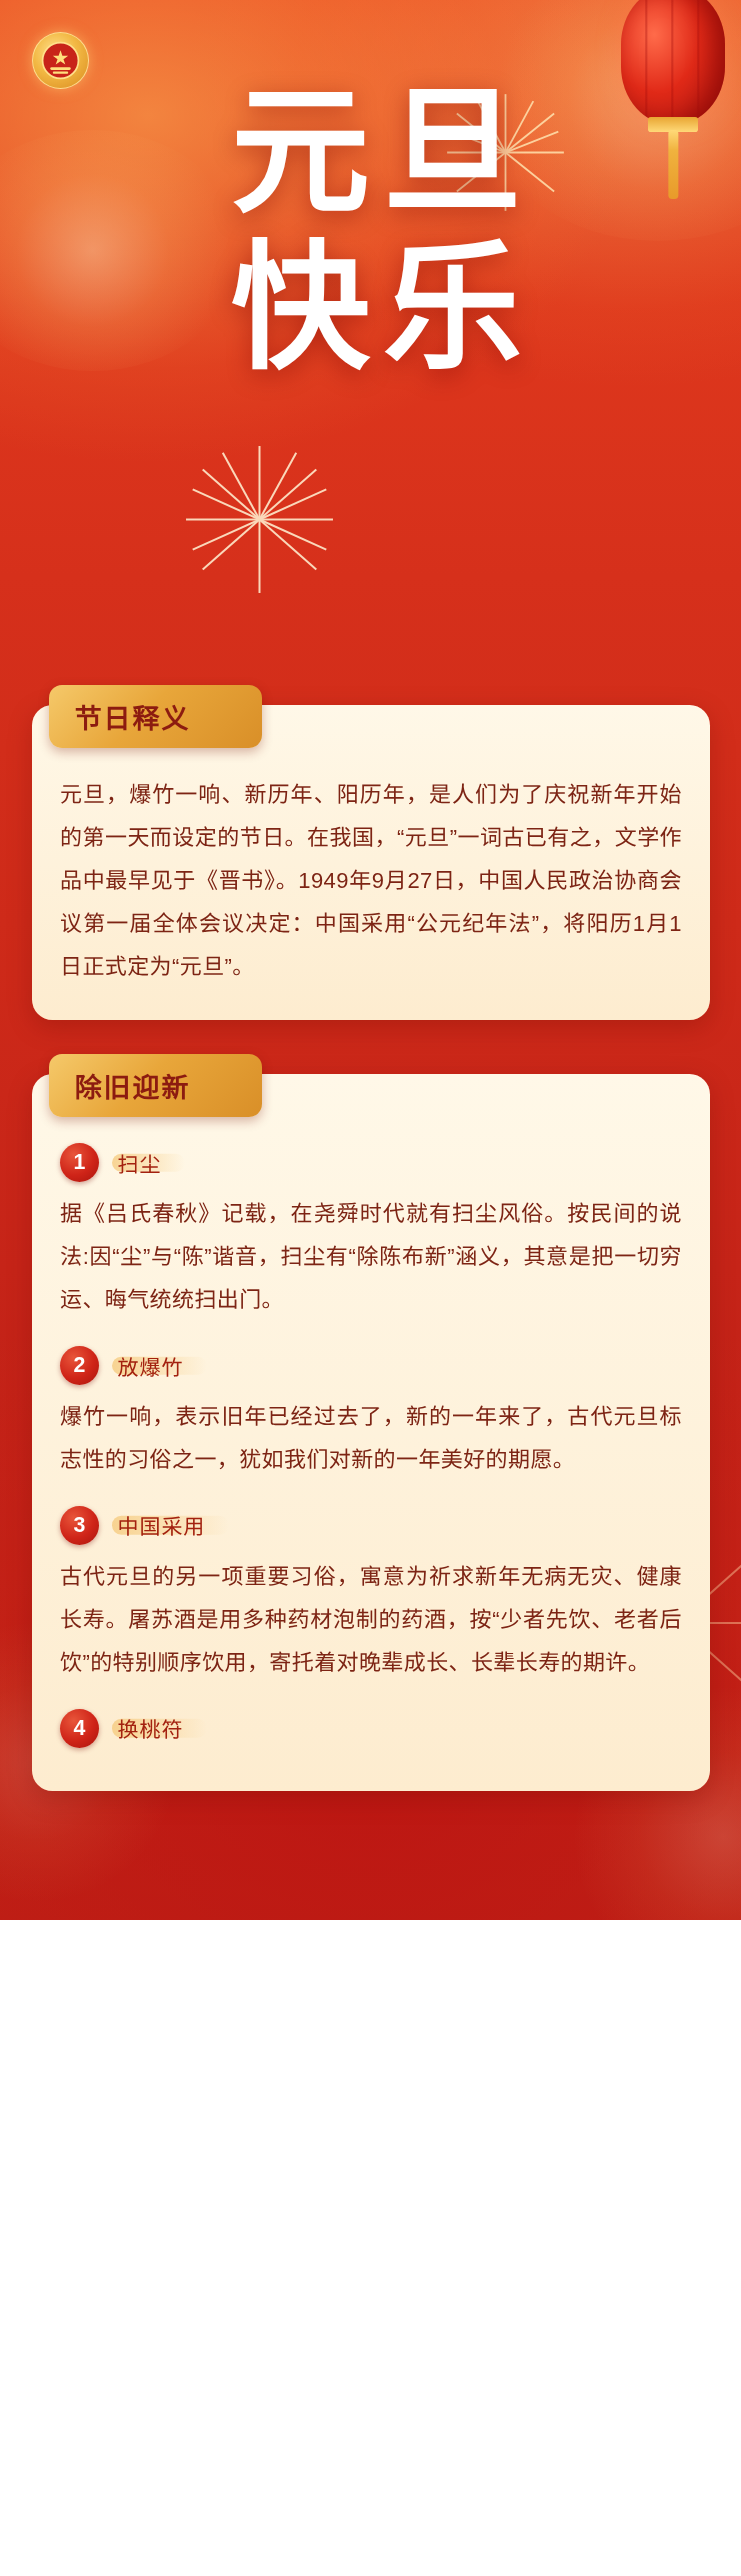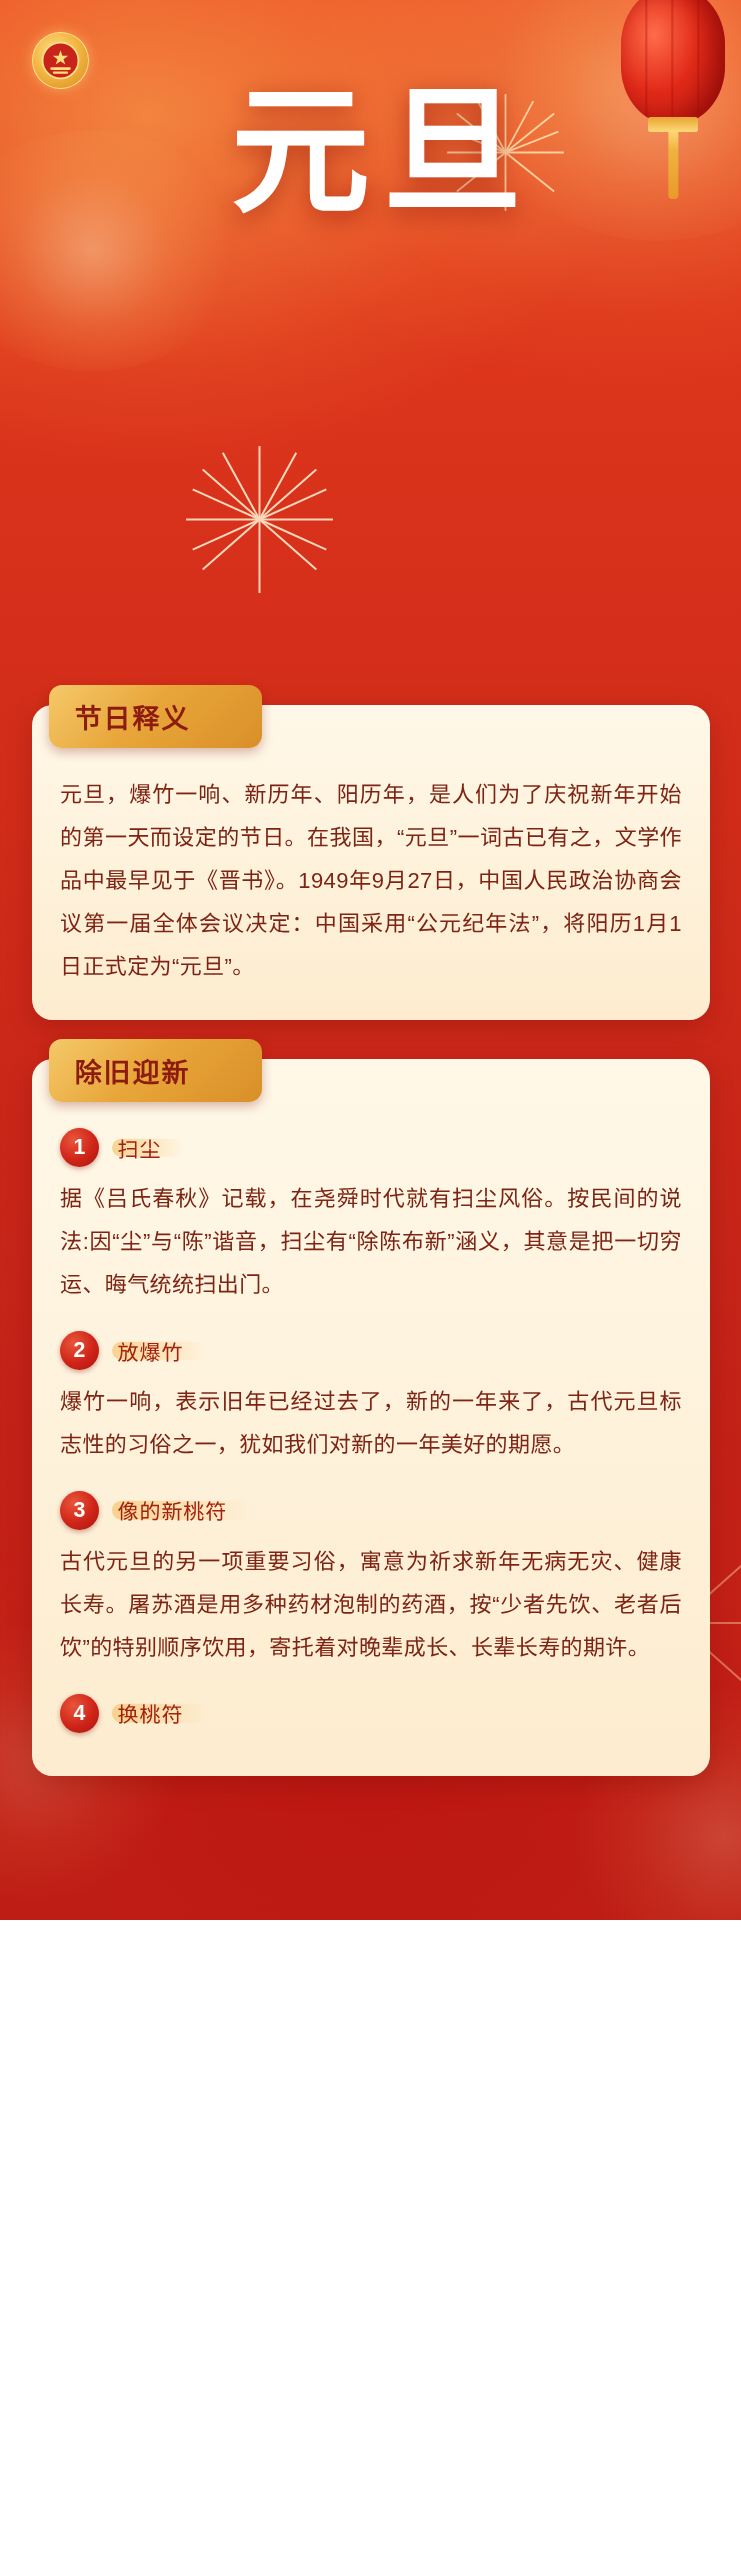--- a/index.html
+++ b/index.html
@@ -89,21 +89,21 @@
   .title-line2 { font-size: 139px; line-height: 1.0; margin-left: 24px; margin-top: 16.7px; }
   .firework {
     position: absolute;
     width: 139px; height: 139px;
     pointer-events: none;
     opacity: .95;
   }
   
   .card {
     position: relative;
-    margin: 0 32px 39px;
+    margin: 0 32px 54px;
     background: linear-gradient(180deg,#fff8e8 0%, #fdeccf 100%);
     border-radius: 20.4px;
     padding: 69px 28px 32px;
     box-shadow: 0 7.4px 24px rgba(110,10,5,0.28);
   }
   .card-tab {
     position: absolute;
     left: 16.7px; top: -20.4px;
     min-width: 213px;
     padding: 12px 43px 12px 26px;
@@ -258,20 +258,21 @@
           <line x1="50" y1="50" x2="86" y2="82"></line>
         <line x1="50" y1="50" x2="50" y2="96"></line>
           <line x1="50" y1="50" x2="14" y2="82"></line>
         <line x1="50" y1="50" x2="4" y2="50"></line>
           <line x1="50" y1="50" x2="14" y2="18"></line>
       </g>
     </svg>
 
     <div class="title-wrap">
       <div class="title-cn title-line1">元旦</div>
+      <div class="title-cn title-line2">快乐</div>
     </div>
   </div>
 
   <div class="card">
     <div class="card-tab">节日释义</div>
     <div class="card-body">元旦，爆竹一响、新历年、阳历年，是人们为了庆祝新年开始的第一天而设定的节日。在我国，“元旦”一词古已有之，文学作品中最早见于《晋书》。1949年9月27日，中国人民政治协商会议第一届全体会议决定：中国采用“公元纪年法”，将阳历1月1日正式定为“元旦”。</div>
   </div>
 
   <div class="card">
     <div class="card-tab">除旧迎新</div>
@@ -288,21 +289,21 @@
       <div class="item-head">
         <div class="num">2</div>
         <div class="item-title"><span>放爆竹</span></div>
       </div>
       <div class="card-body">爆竹一响，表示旧年已经过去了，新的一年来了，古代元旦标志性的习俗之一，犹如我们对新的一年美好的期愿。</div>
     </div>
 
     <div class="item">
       <div class="item-head">
         <div class="num">3</div>
-        <div class="item-title"><span>像的新桃符</span></div>
+        <div class="item-title"><span>中国采用</span></div>
       </div>
       <div class="card-body">古代元旦的另一项重要习俗，寓意为祈求新年无病无灾、健康长寿。屠苏酒是用多种药材泡制的药酒，按“少者先饮、老者后饮”的特别顺序饮用，寄托着对晚辈成长、长辈长寿的期许。</div>
     </div>
 
     <div class="item">
       <div class="item-head">
         <div class="num">4</div>
         <div class="item-title"><span>换桃符</span></div>
       </div>
     </div>

